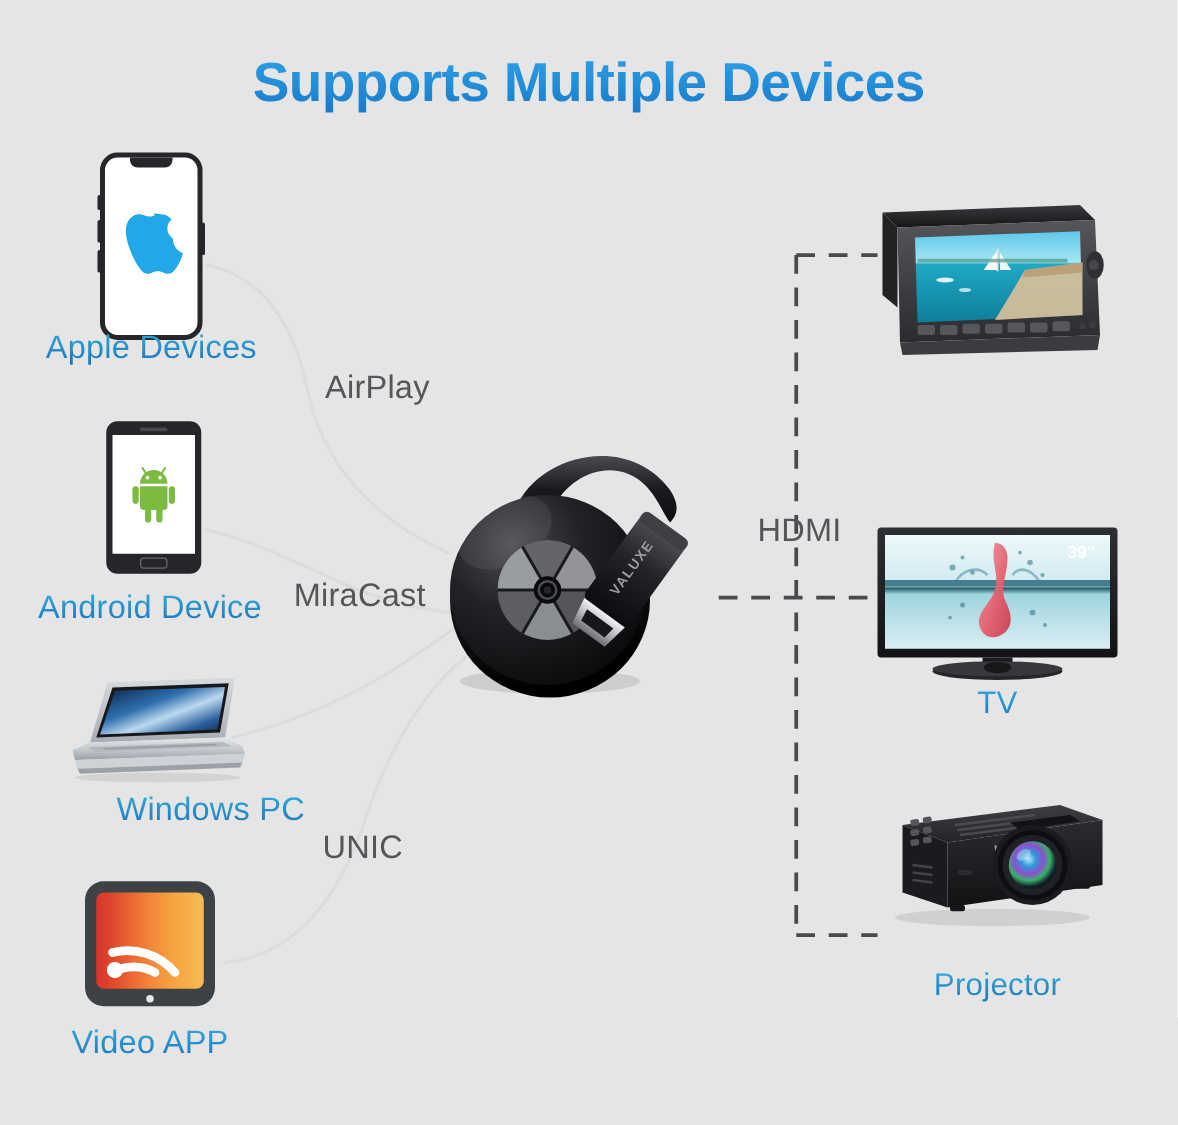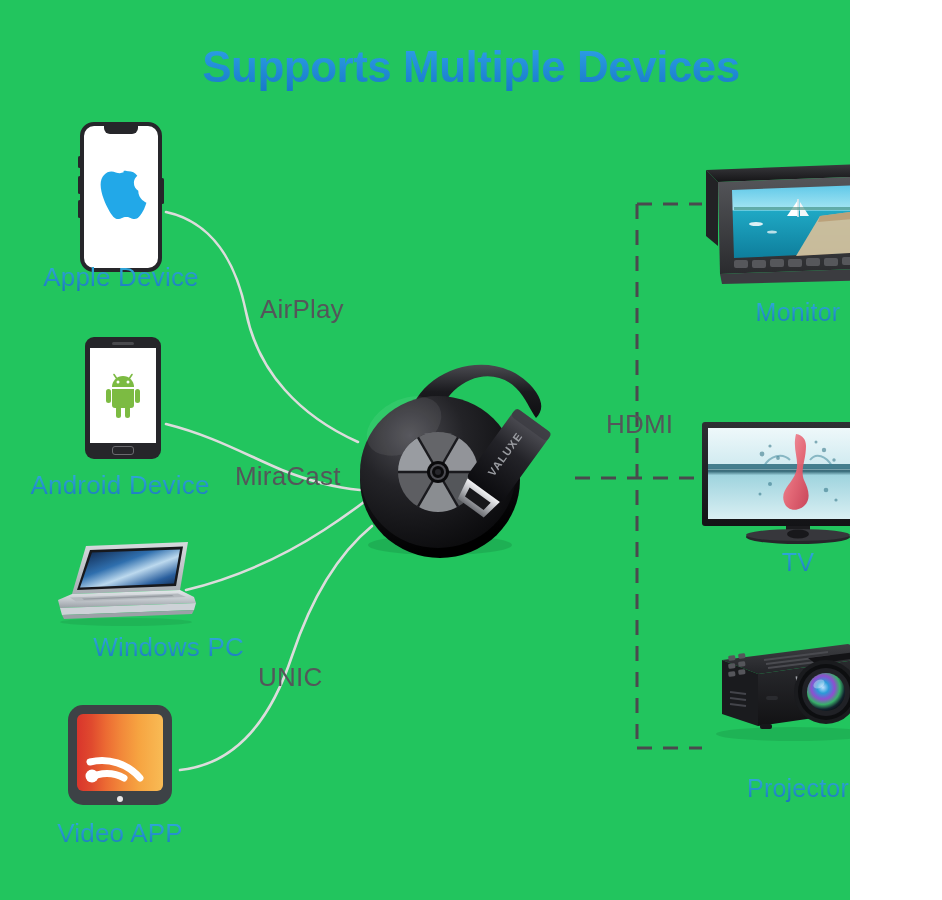--- a/index.html
+++ b/index.html
@@ -5,23 +5,23 @@
   html, body {
     margin: 0;
     padding: 0;
     background: #ffffff;
   }
   body {
     font-family: "Liberation Sans", sans-serif;
   }
   #stage {
     position: relative;
-    width: 850px;
+    width: 942px;
     height: 900px;
-    background: #22c55e;
+    background: #e5e5e5;
     overflow: hidden;
   }
 
   
   #title {
     position: absolute;
     top: 42px;
     left: 0;
     width: 942px;
     text-align: center;
@@ -204,21 +204,21 @@
         <path d="M18.2,-5.6 C15.4,-7.6 13.6,-10.4 13.6,-14.1 C13.6,-17.2 15.1,-19.9 17.2,-21.6
                  C14.9,-24.6 11.5,-26.1 7.8,-26.1 C3.6,-26.1 1.6,-24.1 -1.2,-24.1
                  C-4.1,-24.1 -6.8,-26.0 -10.2,-26.0 C-15.6,-26.0 -21.5,-21.2 -21.5,-11.9
                  C-21.5,-3.2 -16.2,9.5 -11.9,16.4 C-9.3,20.6 -6.8,24.2 -3.2,24.2
                  C0.2,24.2 1.5,22.0 5.6,22.0 C9.7,22.0 10.8,24.2 14.4,24.2
                  C18.0,24.2 20.4,20.8 22.8,16.6 C25.5,11.8 26.7,7.2 26.8,6.9
                  C26.6,6.8 18.2,3.6 18.2,-5.6 Z" fill="#22a8e8"></path>
       </g>
     </svg>
   </div>
-  <div class="dev-label" style="left:0; top:262px; width:242px; font-size:26px;">Apple Device</div>
+  <div class="dev-label" style="left:0; top:262px; width:242px; font-size:26px;">Apple Devices</div>
 
   <div class="art" id="android-art">
     <div id="android-speaker"></div>
     <div id="android-screen">
       <svg width="40" height="46" viewBox="0 0 40 46">
         <g fill="#7cbb42">
           <path d="M9,16 h22 v16 a3,3 0 0 1 -3,3 h-16 a3,3 0 0 1 -3,-3 z"></path>
           <rect x="3" y="16" width="5" height="14" rx="2.5"></rect>
           <rect x="32" y="16" width="5" height="14" rx="2.5"></rect>
           <rect x="13" y="33" width="5" height="12" rx="2.5"></rect>
@@ -424,21 +424,20 @@
       <circle cx="174" cy="100" r="2.6" fill="#3c3d41"></circle>
 
       <polygon points="20,114 180,108 178,120 22,124" fill="#3b3c40"></polygon>
 
       <g transform="translate(176,52)">
         <ellipse cx="0" cy="0" rx="7" ry="11" fill="#2f3033"></ellipse>
         <circle cx="-1" cy="0" r="4" fill="#46474b"></circle>
       </g>
     </svg>
   </div>
-  <div class="dev-label" style="left:700px; top:298px; width:196px;">Monitor</div>
 
   <div class="art" id="tv-art">
     <svg width="196" height="128" viewBox="0 0 196 128">
       <defs>
         <linearGradient id="tvScreen" x1="0" y1="0" x2="0" y2="1">
           <stop offset="0%" stop-color="#eef8fa"></stop>
           <stop offset="44%" stop-color="#cfeaf0"></stop>
           <stop offset="47%" stop-color="#2b5f6e"></stop>
           <stop offset="52%" stop-color="#9fd4de"></stop>
           <stop offset="100%" stop-color="#d9eff3"></stop>

